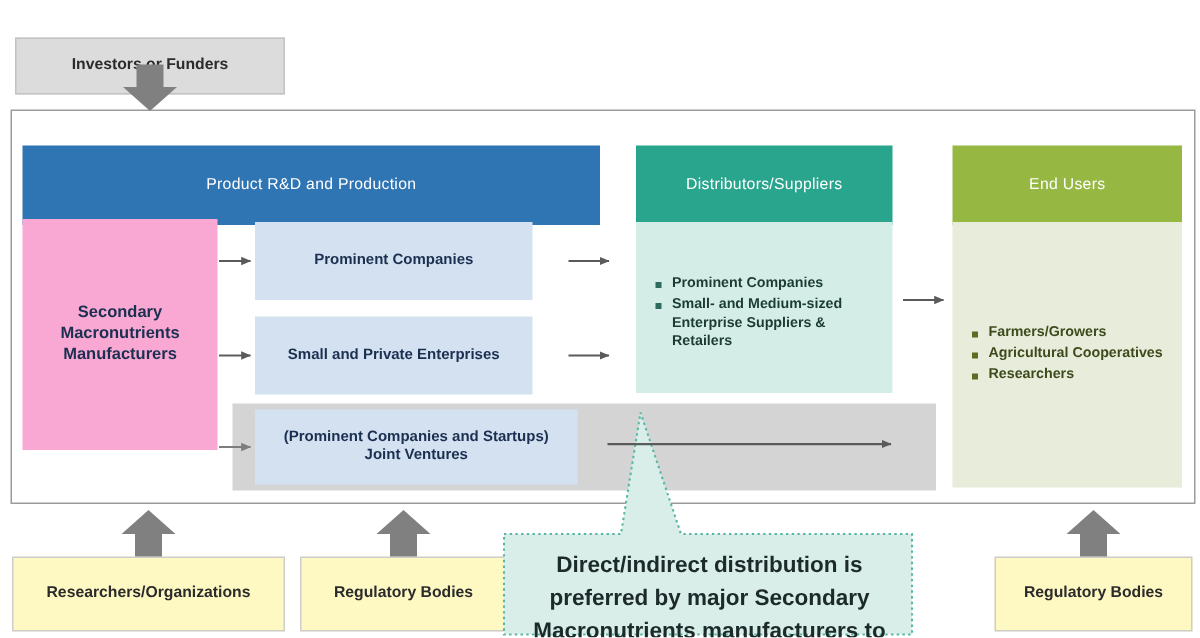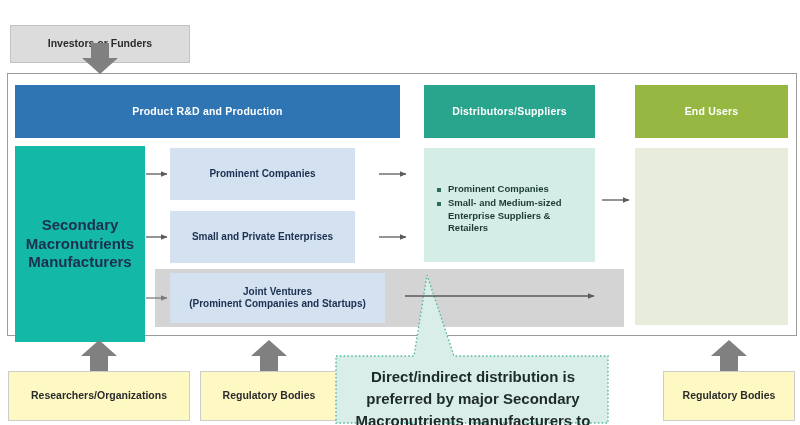--- a/index.html
+++ b/index.html
@@ -45,42 +45,43 @@
     left: 7px; top: 73px; width: 790px; height: 263px;
     border: 1.5px solid #9b9b9b;
     background: #ffffff;
     box-sizing: border-box;
   }
 
   
   .col-header {
     color: #ffffff;
     font-size: 10.5px;
-    font-weight: 700;
+    font-weight: 400;
     letter-spacing: 0.2px;
+    margin-top: 12px;
   }
   #header-rnd {
     left: 15px; top: 85px; width: 385px; height: 53px;
     background: #3075b3;
   }
   #header-dist {
     left: 424px; top: 85px; width: 171px; height: 53px;
     background: #29a48d;
   }
   #header-endusers {
     left: 635px; top: 85px; width: 153px; height: 53px;
     background: #96b843;
   }
 
   
   #manufacturers-box {
-    left: 15px; top: 146px; width: 130px; height: 196px;
-    background: #14b8a6;
+    left: 15px; top: 146px; width: 130px; height: 154px;
+    background: #f9a8d4;
     color: #1b3050;
-    font-size: 15px;
+    font-size: 11px;
     font-weight: 700;
   }
 
   
   .sub-blue {
     background: #d3e1f0;
     color: #1b3050;
     font-size: 10px;
     font-weight: 700;
   }
@@ -211,32 +212,37 @@
   <div class="box sub-blue" id="prominent-companies-box">
     <span>Prominent Companies</span>
   </div>
 
   <div class="box sub-blue" id="small-private-box">
     <span>Small and Private Enterprises</span>
   </div>
 
   <div class="box sub-blue" id="joint-ventures-box">
     <div>
+      <div>(Prominent Companies and Startups)</div>
       <div>Joint Ventures</div>
-      <div>(Prominent Companies and Startups)</div>
     </div>
   </div>
 
   <div class="box" id="distributors-body"></div>
   <ul class="bullet-list" id="distributors-list">
     <li>Prominent Companies</li>
     <li>Small- and Medium-sized Enterprise Suppliers &amp; Retailers</li>
   </ul>
 
   <div class="box" id="endusers-body"></div>
+  <ul class="bullet-list" id="endusers-list">
+    <li>Farmers/Growers</li>
+    <li>Agricultural Cooperatives</li>
+    <li>Researchers</li>
+  </ul>
 
   <div class="box bottom-box" id="researchers-box">
     <span>Researchers/Organizations</span>
   </div>
 
   <div class="box bottom-box" id="regulatory-left-box">
     <span>Regulatory Bodies</span>
   </div>
 
   <div class="box bottom-box" id="regulatory-right-box">

